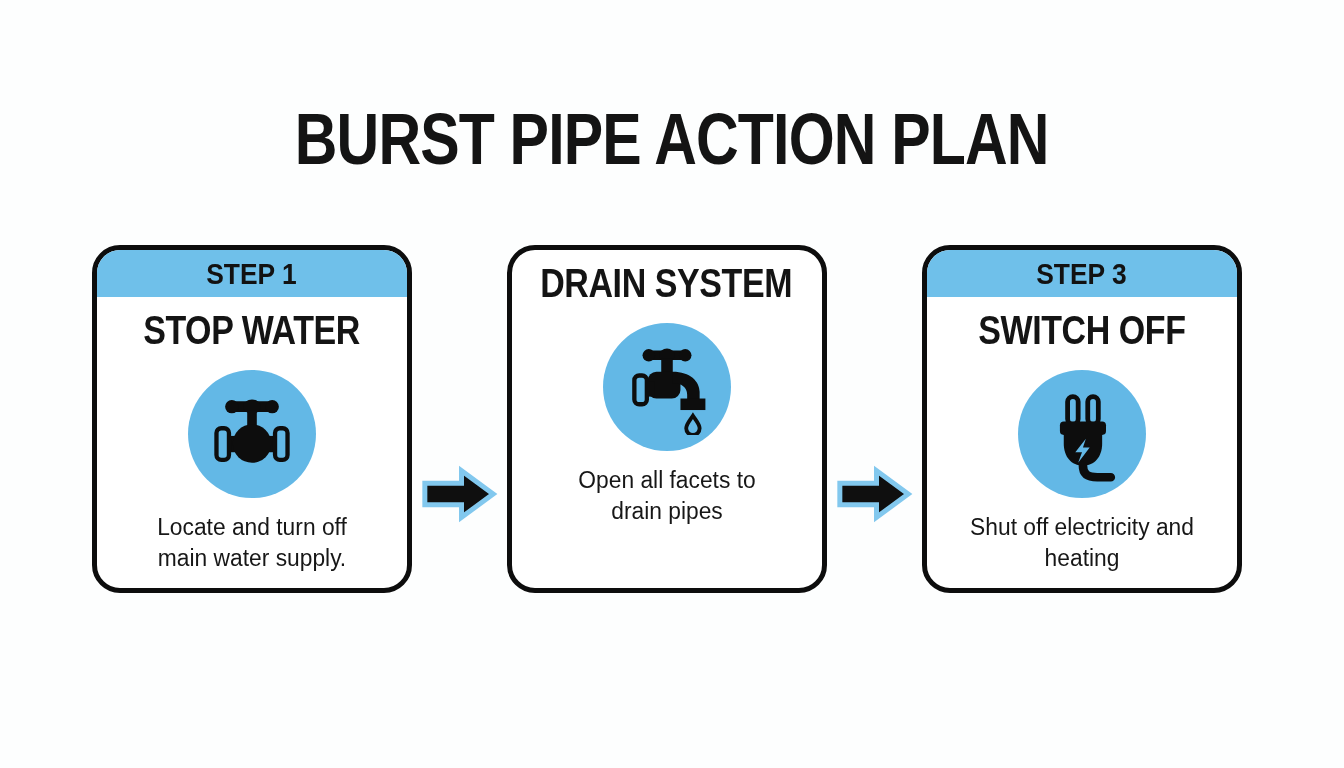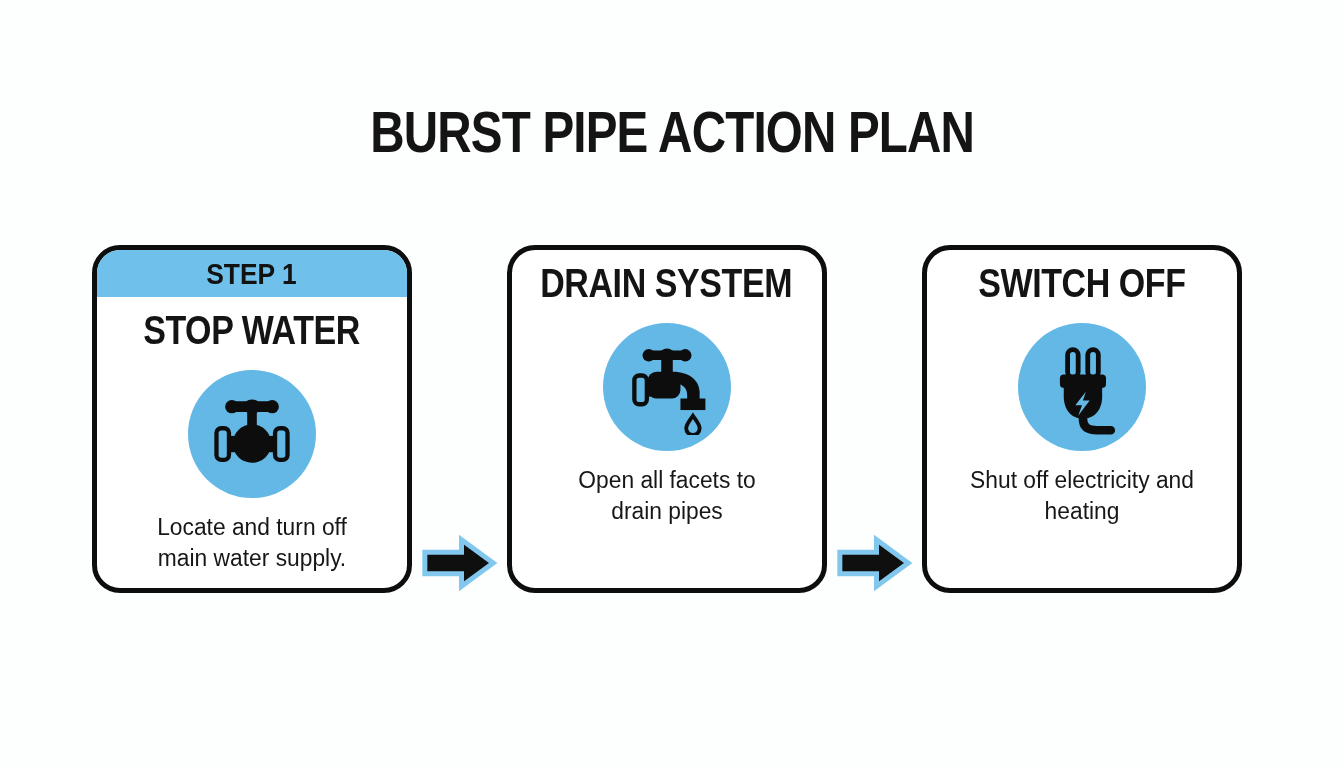--- a/index.html
+++ b/index.html
@@ -8,37 +8,37 @@
     font-family: "Liberation Sans", sans-serif;
     background: #fdfefe;
     position: relative;
     overflow: hidden;
     color: #121212;
   }
   .page-title {
     position: absolute;
     top: 98px; left: 0; right: 0;
     text-align: center;
-    font-size: 58px;
+    font-size: 72px;
     font-weight: 700;
     letter-spacing: -1px;
     color: #141414;
     white-space: nowrap;
   }
   .page-title .squeeze {
     display: inline-block;
     transform: scaleX(0.82);
     transform-origin: center;
   }
   .cards-row {
     position: absolute;
     top: 245px; left: 0; right: 11px;
     display: flex;
     justify-content: center;
-    align-items: flex-end;
+    align-items: center;
   }
   .step-card {
     width: 320px;
     height: 348px;
     background: #ffffff;
     border: 5px solid #0d0d0d;
     border-radius: 28px;
     overflow: hidden;
     display: flex;
     flex-direction: column;
@@ -157,20 +157,23 @@
     <p class="step-description">Open all facets to drain pipes</p>
   </div>
 
   <div class="arrow-gap">
     <svg viewBox="0 0 92 72" aria-hidden="true">
       <polygon points="5,23 49,23 49,8 87,36 49,64 49,49 5,49" fill="#0f0f0f" stroke="#82c8ee" stroke-width="6" stroke-linejoin="miter"></polygon>
     </svg>
   </div>
 
   <div class="step-card">
+    <div class="step-header">
+      <span class="step-label">STEP 3</span>
+    </div>
     <span class="step-heading">SWITCH OFF</span>
     <div class="icon-circle">
       <svg viewBox="0 0 100 100" aria-hidden="true">
         <rect x="35" y="11" width="11" height="29" rx="5.5" fill="none" stroke="#0d0d0d" stroke-width="5"></rect>
         <rect x="56" y="11" width="11" height="29" rx="5.5" fill="none" stroke="#0d0d0d" stroke-width="5"></rect>
         <g fill="#0d0d0d">
           <rect x="27" y="37" width="48" height="14" rx="4"></rect>
           <path d="M31,51 L71,51 L71,60 C71,74 63,83 51,83 C39,83 31,74 31,60 Z"></path>
         </g>
         <polygon points="54,55 43,69 50,69 46,80 58,64 51,64" fill="#63b8e6"></polygon>

